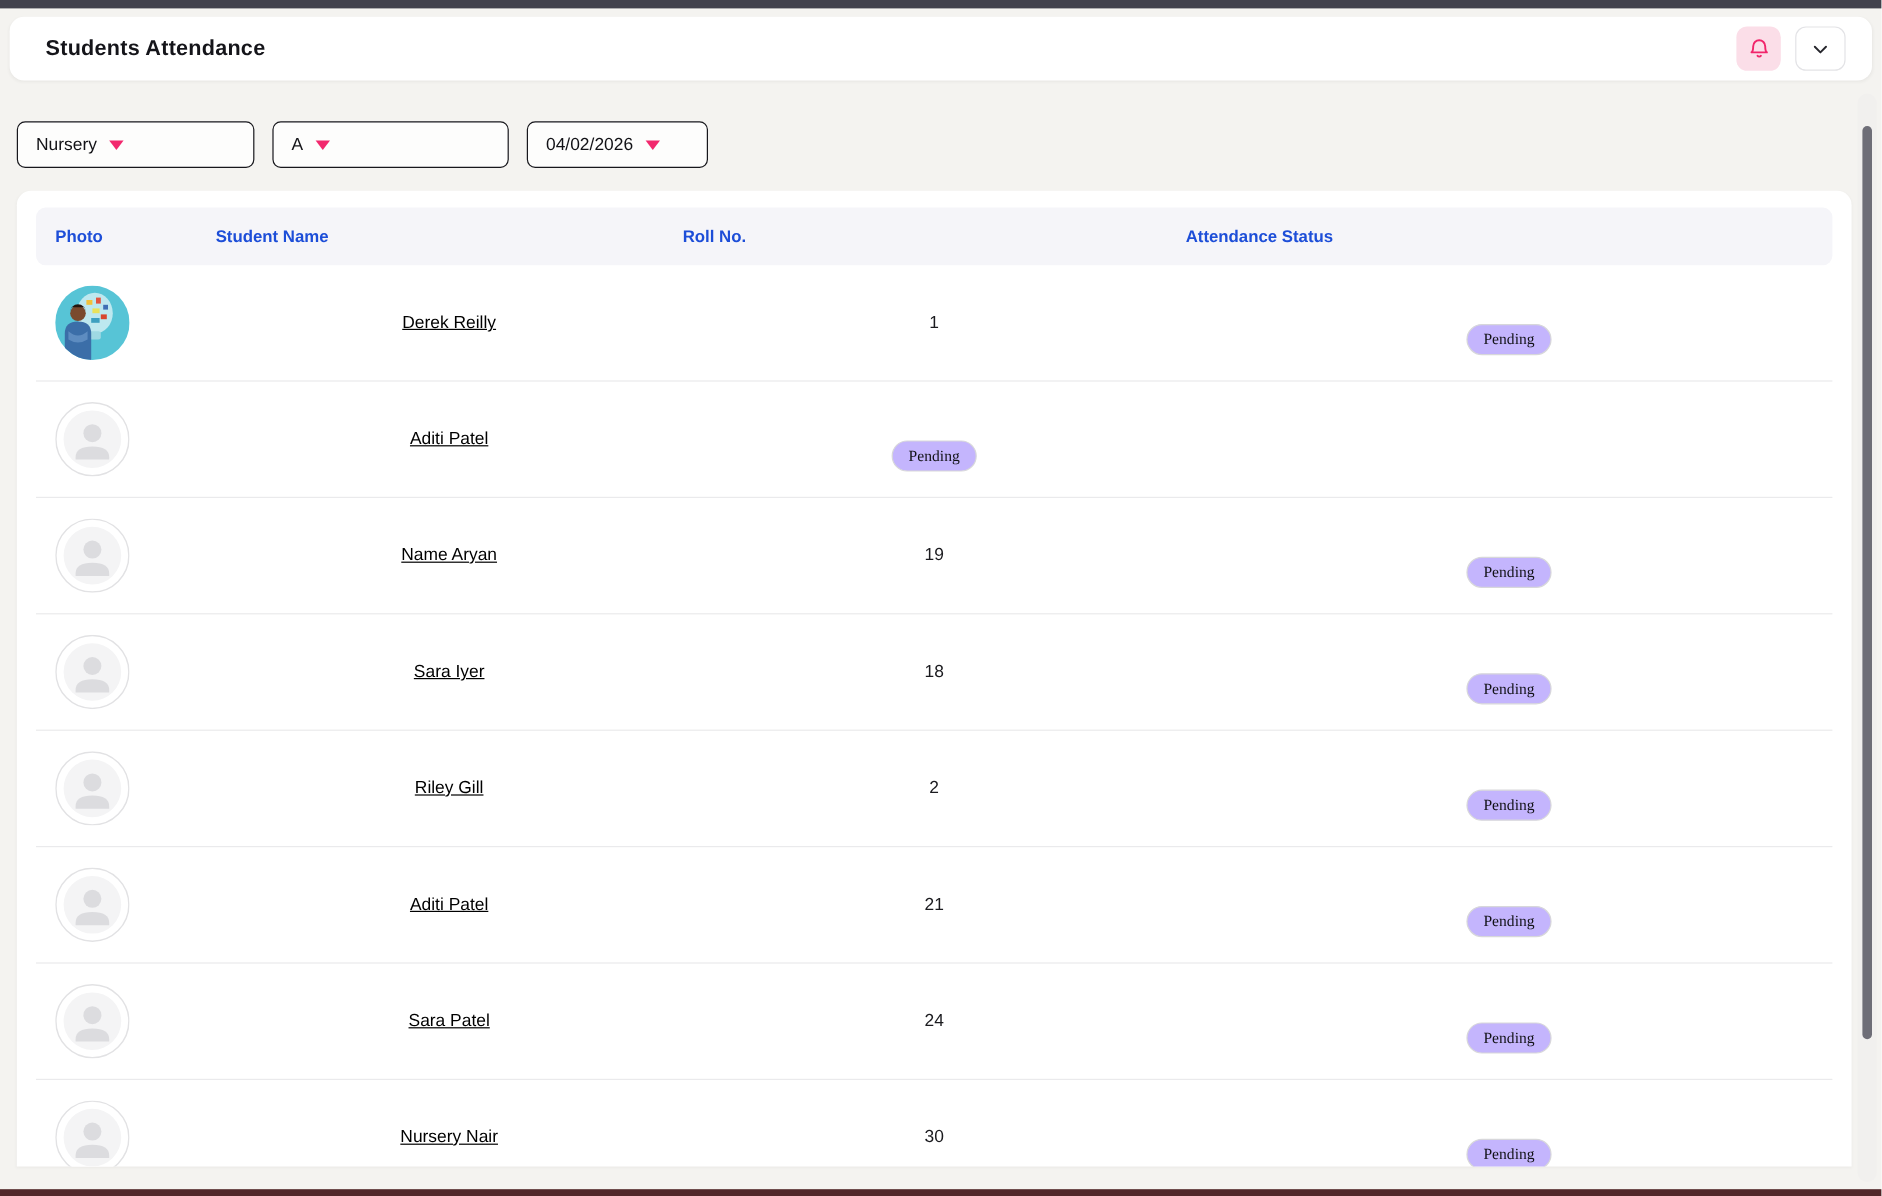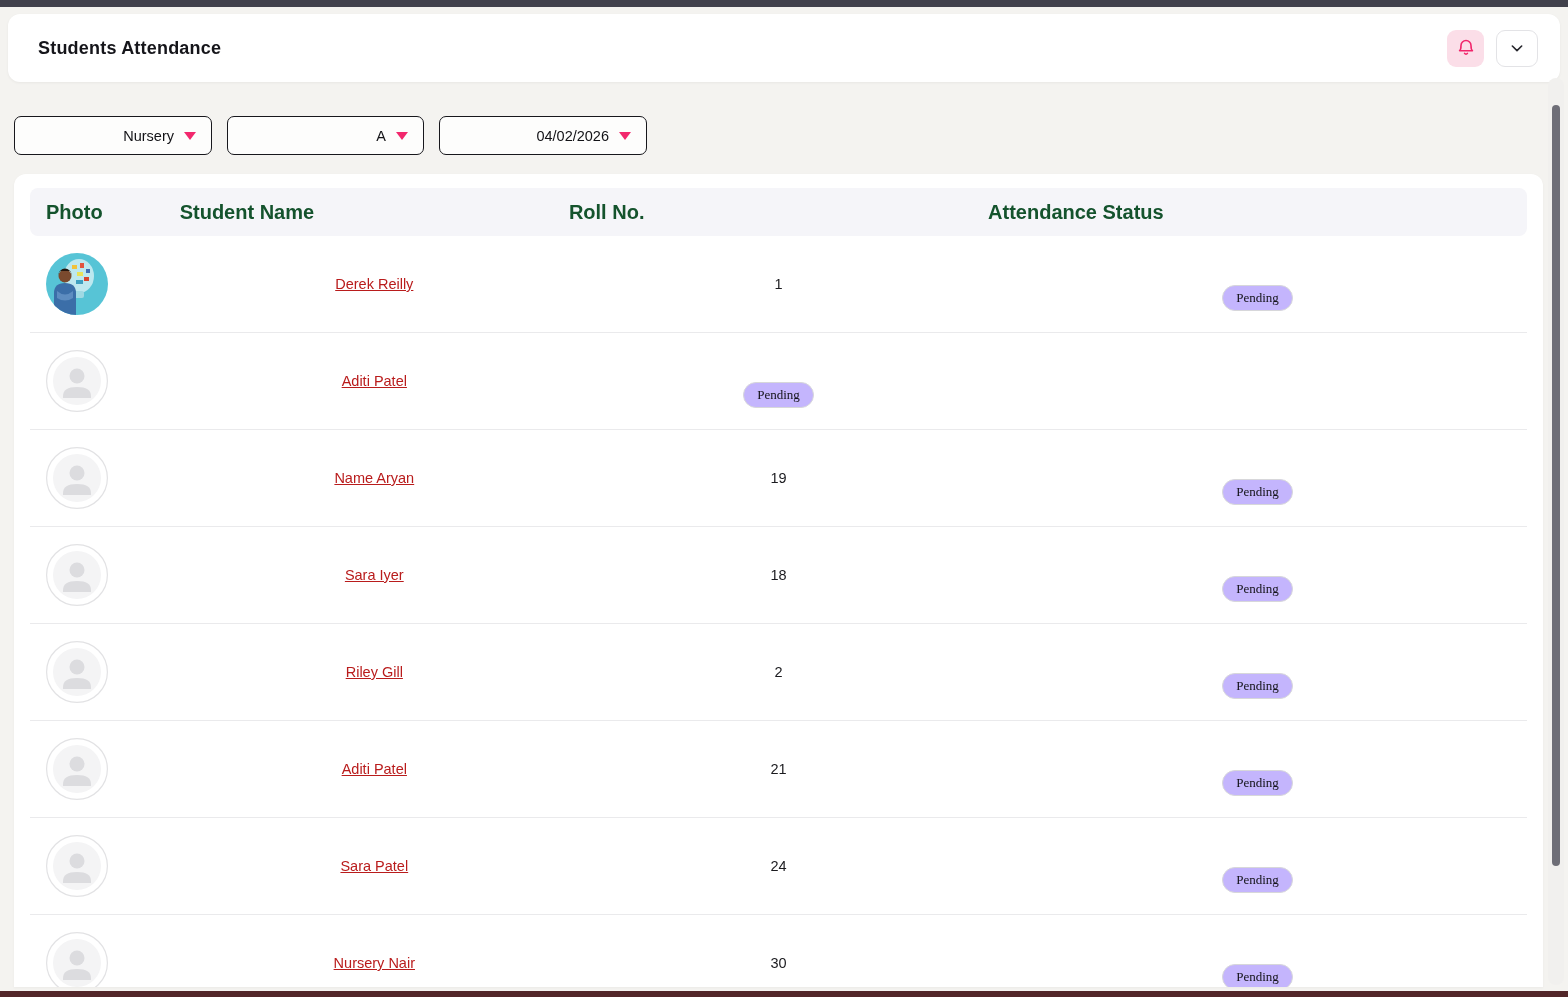--- a/index.html
+++ b/index.html
@@ -8,21 +8,21 @@
     background:#f4f3f0;
     font-family:"Liberation Sans", sans-serif;
     color:#1b1b1f;
     position:relative;
   }
   .topbar { height:7px; background:#41414c; width:100%; }
   .bottombar { position:absolute; left:0; bottom:0; width:100%; height:6px; background:#522629; z-index:20; }
 
   .header-card {
     margin:7px 8px 0 8px;
-    height:68px;
+    height:53px;
     background:#ffffff;
     border-radius:12px;
     display:flex; align-items:center; justify-content:space-between;
     padding:0 22px 0 30px;
     box-shadow:0 1px 3px rgba(0,0,0,0.05);
   }
   .page-title { font-size:18px; font-weight:700; color:#15151a; letter-spacing:.2px; }
   .header-actions { display:flex; align-items:center; gap:12px; }
   .bell-btn {
     width:37px; height:37px; border:none; border-radius:9px;
@@ -31,55 +31,55 @@
   }
   .chev-btn {
     width:42px; height:37px; background:#fff; border:1px solid #e3e3e6;
     border-radius:9px; display:flex; align-items:center; justify-content:center;
     cursor:pointer;
   }
 
   .filters { display:flex; gap:15px; margin:34px 0 0 14px; }
   .select {
     height:39px; background:#fdfdfc; border:1.4px solid #17171c; border-radius:7px;
-    display:flex; align-items:center; justify-content:flex-end;
+    display:flex; align-items:center; justify-content:flex-start;
     padding:0 15px; font-size:14.5px; color:#121216; cursor:pointer;
   }
   .select.w-class { width:198px; }
   .select.w-section { width:197px; }
-  .select.w-date { width:208px; }
+  .select.w-date { width:151px; }
   .tri {
     width:0; height:0; border-left:6px solid transparent; border-right:6px solid transparent;
     border-top:8px solid #f2286d; margin-left:10px;
   }
 
   .table-card {
     margin:19px 25px 0 14px;
     background:#fff;
     border-radius:12px 12px 0 0;
     padding:14px 16px 0 16px;
     height:813px;
     overflow:hidden;
     box-shadow:0 1px 3px rgba(0,0,0,0.04);
   }
   .thead {
     background:#f5f5f9; border-radius:8px; height:48px;
     display:grid; grid-template-columns:10% 26% 28% 36%;
-    align-items:center; font-weight:700; font-size:20px; color:#14532d;
+    align-items:center; font-weight:700; font-size:14px; color:#1d4ed8;
   }
   .thead .col-photo { padding-left:16px; text-align:left; }
   .thead div { }
   .trow {
     display:grid; grid-template-columns:10% 26% 28% 36%;
     align-items:center; height:97px; border-bottom:1px solid #eaeaec;
     font-size:14.5px;
   }
   .cell-photo { padding-left:16px; }
   .cell-name, .cell-roll, .cell-status { text-align:center; }
-  .name-link { color:#b91c1c; text-decoration:underline; cursor:pointer; }
+  .name-link { color:#000000; text-decoration:underline; cursor:pointer; }
   .badge {
     display:inline-block; background:#c4b5fd; border:1px solid #d7d7da;
     border-radius:999px; padding:4px 13px; font-size:13px; color:#121216;
     cursor:pointer; font-family:Liberation Serif, serif;margin-top:28px;
   }
   .avatar { width:62px; height:62px; display:block; }
 
   .scroll-track {
     position:absolute; top:78px; right:4px; width:16px; height:907px;
     background:#f1f0ee; z-index:10; border-radius:8px;

